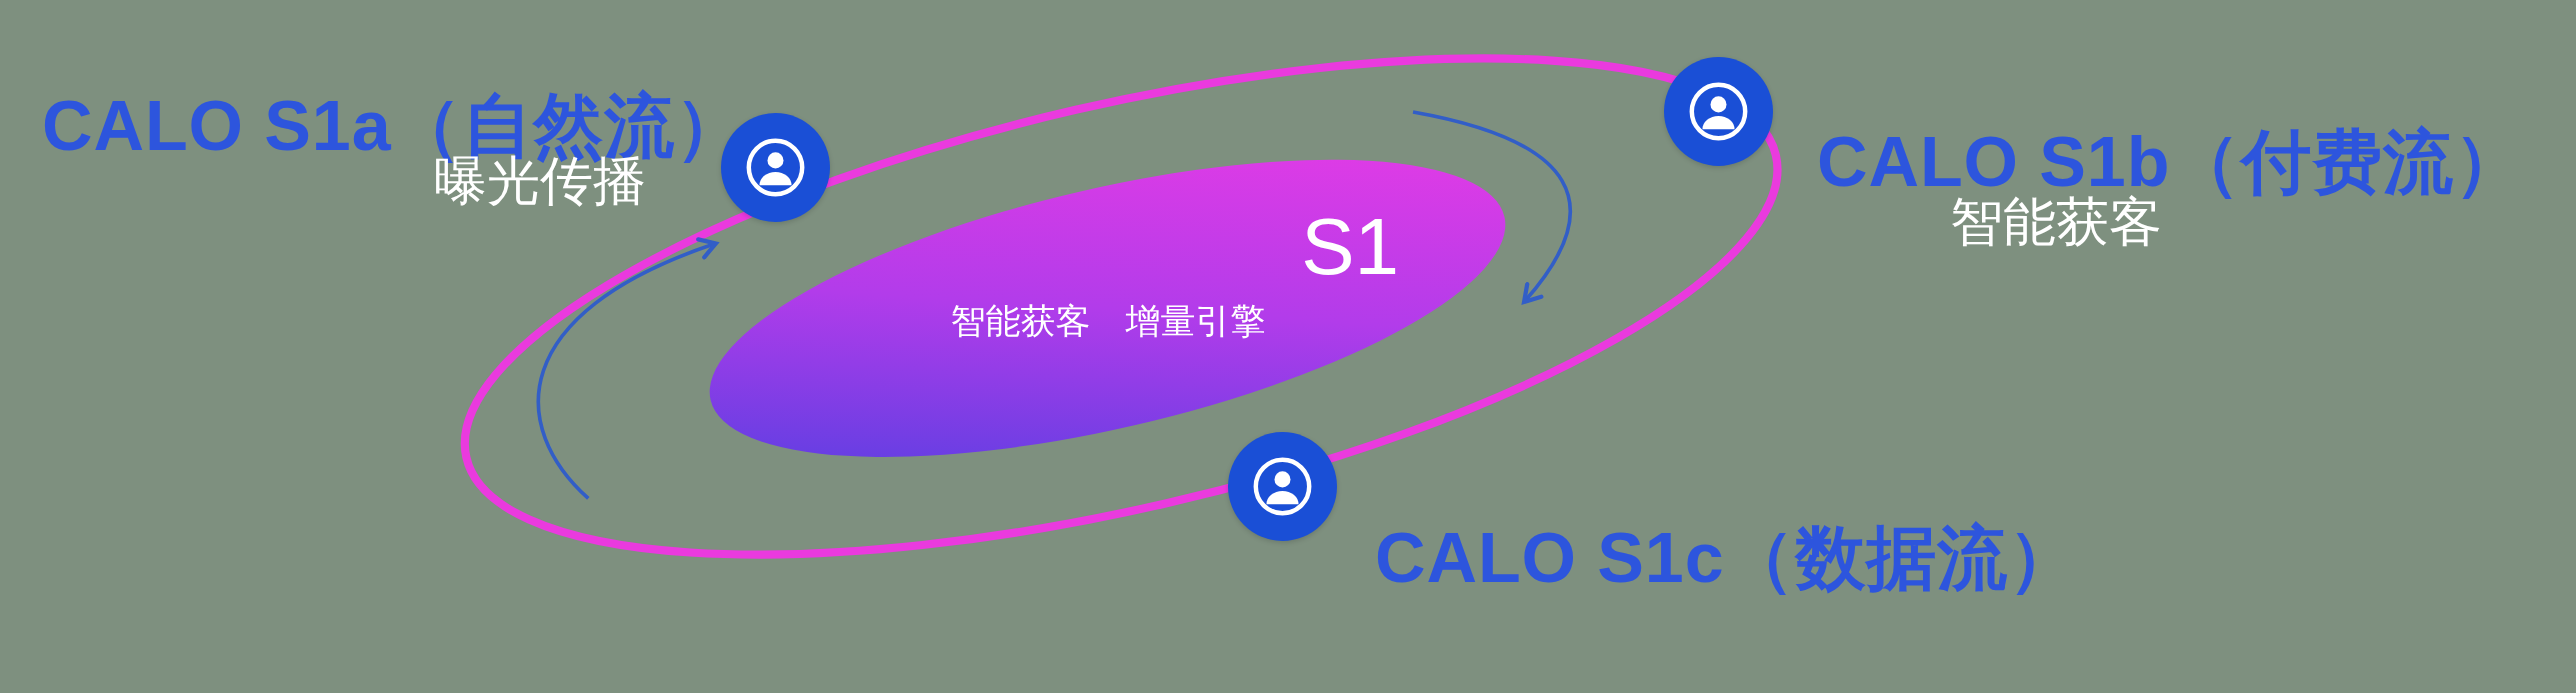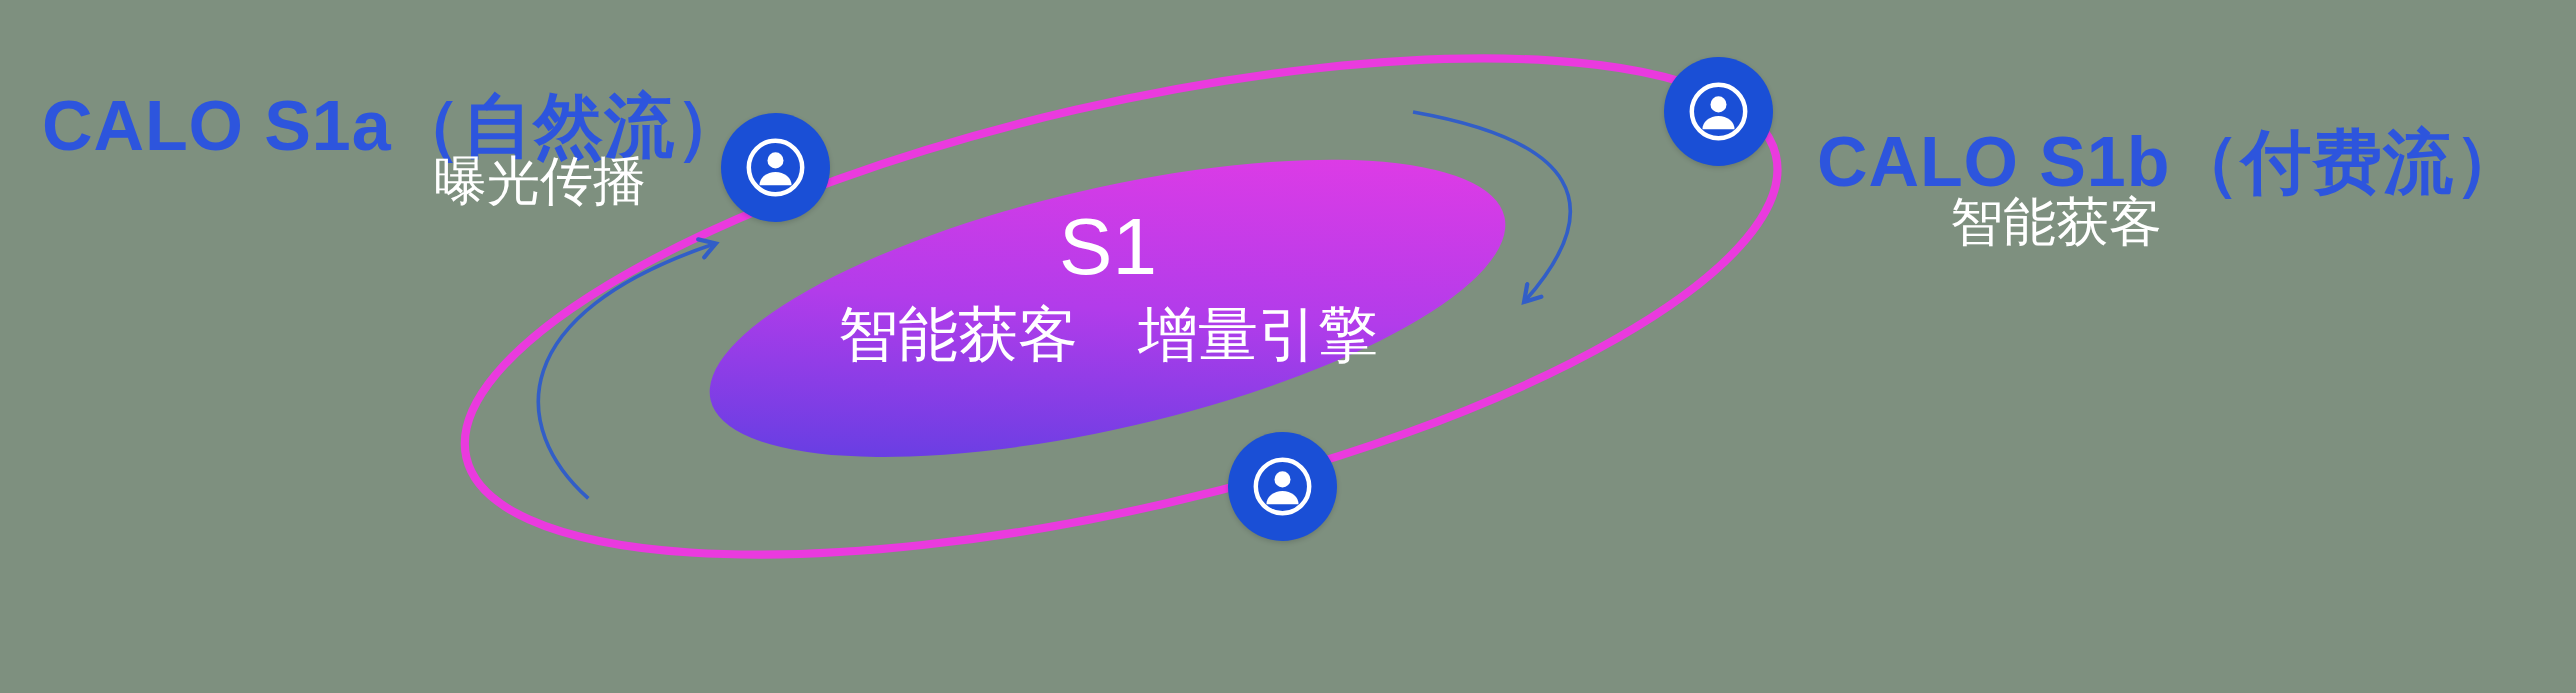--- a/index.html
+++ b/index.html
@@ -22,22 +22,22 @@
     white-space:nowrap;letter-spacing:0.9px;line-height:1.1;margin-top:44px;
   }
   .label-sub{
     position:absolute;color:#ffffff;font-size:53px;font-weight:500;
     white-space:nowrap;line-height:1.1;
   }
   .core-text{
     position:absolute;left:817px;top:207px;width:582px;
     text-align:center;color:#ffffff;
   }
-  .core-title{font-size:80px;font-weight:500;line-height:1;}
-  .core-subtitle{font-size:60px;font-weight:500;margin-top:14.5px;line-height:1.1;}
+  .core-title{font-size:80px;font-weight:500;line-height:1;text-align:right;}
+  .core-subtitle{font-size:35px;font-weight:500;margin-top:14.5px;line-height:1.1;}
 </style>
 </head>
 <body>
 
 <div class="canvas">
 
   <svg class="layer" width="2576" height="694" viewBox="0 0 2833 763">
     <defs>
       <linearGradient id="coreGrad" x1="0" y1="1" x2="1" y2="0">
         <stop offset="0" stop-color="#4b3fe0"></stop>
@@ -86,15 +86,16 @@
       <path d="M32 70 a18 15 0 0 1 36 0 z" fill="#ffffff"></path>
     </svg>
   </div>
 
   <div class="label-title" style="left:42px;top:44px">CALO S1a（自然流）</div>
   <div class="label-sub" style="left:434px;top:152px">曝光传播</div>
 
   <div class="label-title" style="left:1817px;top:80px">CALO S1b（付费流）</div>
   <div class="label-sub" style="left:1950px;top:193px">智能获客</div>
 
+  <div class="label-title" style="left:1375px;top:476px">CALO S1c（数据流）</div>
 
 </div>
 
 
 </body></html>

